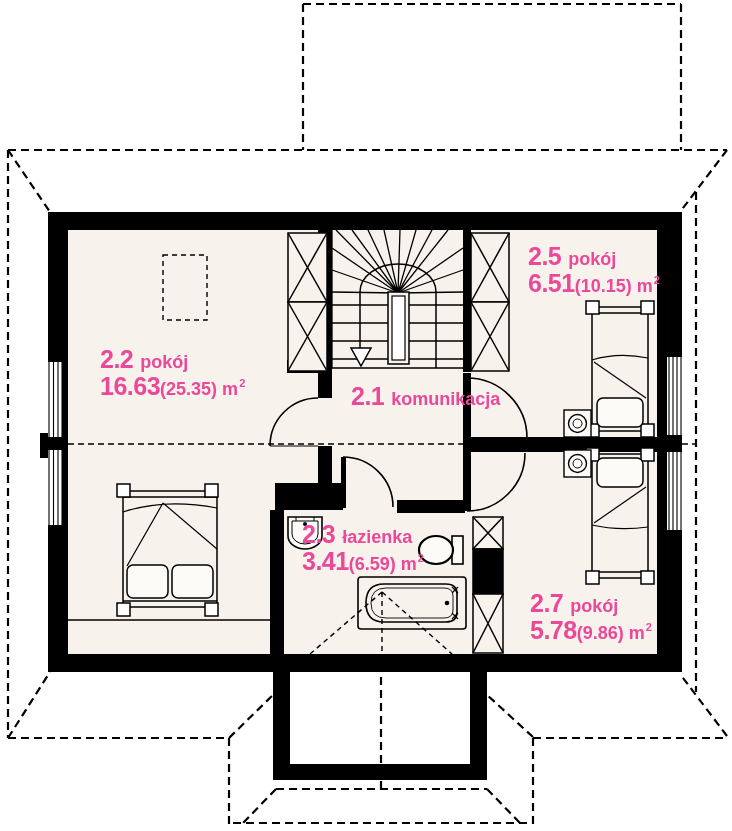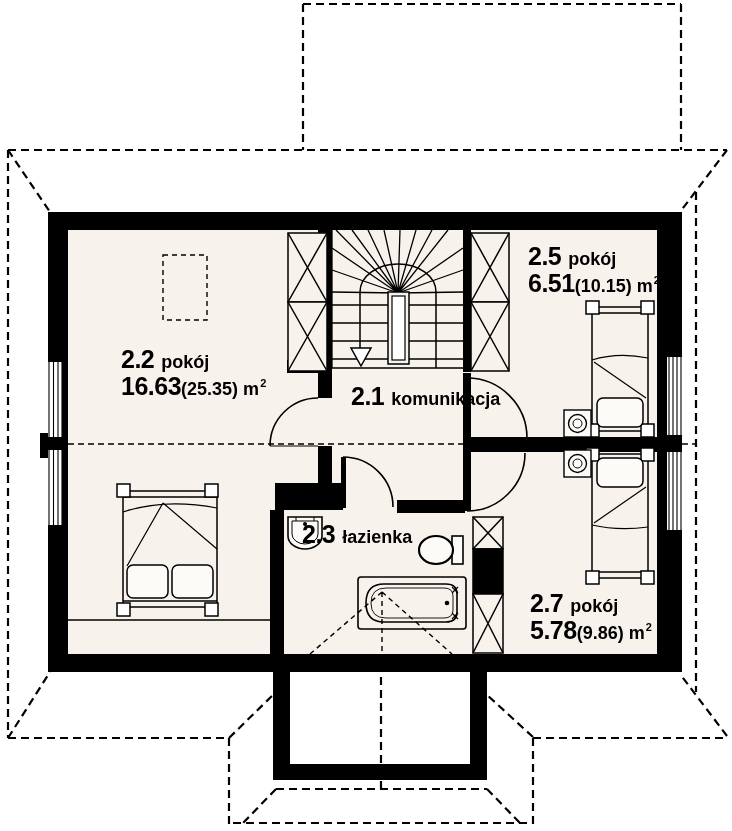--- a/index.html
+++ b/index.html
@@ -1,19 +1,19 @@
 <!DOCTYPE html>
 <html><head>
 <meta charset="utf-8">
 <style>
   html,body{margin:0;padding:0;background:#ffffff;}
   #canvas{position:relative;width:732px;height:831px;background:#ffffff;overflow:hidden;
           font-family:"Liberation Sans",sans-serif;}
   #plan-svg{position:absolute;left:0;top:0;}
-  .room-label{position:absolute;color:#000000;font-weight:bold;line-height:1.08;white-space:nowrap;}
+  .room-label{position:absolute;color:#ec4899;font-weight:bold;line-height:1.08;white-space:nowrap;}
   .room-label .big{font-size:25px;letter-spacing:-0.5px;}
   .room-label .sm{font-size:18px;}
   .room-label .gap{margin-left:7px;}
   .room-label .unit{margin-left:5px;}
   .room-label sup{font-size:11px;font-weight:bold;position:relative;top:-2px;left:1px;}
 </style>
 </head>
 <body>
 
 <div id="canvas">
@@ -189,36 +189,37 @@
 
   <g stroke="#000" fill="none">
     <path d="M270 446 A48 48 0 0 1 318 398" stroke-width="1.6"></path>
     <path d="M270 446 H318" stroke-width="1.1"></path>
     <path d="M467 378 A60 60 0 0 1 527 438" stroke-width="1.6"></path>
     <path d="M525 453 A58 58 0 0 1 467 511" stroke-width="1.6"></path>
     <path d="M343 457 A50 50 0 0 1 393 507" stroke-width="1.6"></path>
   </g>
 </svg>
 
-  <div class="room-label" style="left:121px;top:346px">
+  <div class="room-label" style="left:100px;top:346px">
     <div><span class="big">2.2</span><span class="sm gap">pokój</span></div>
     <div><span class="big">16.63</span><span class="sm">(25.35)</span><span class="sm unit">m</span><sup>2</sup></div>
   </div>
 
   <div class="room-label" style="left:351px;top:383px">
     <div><span class="big">2.1</span><span class="sm gap">komunikacja</span></div>
   </div>
 
   <div class="room-label" style="left:528px;top:243px">
     <div><span class="big">2.5</span><span class="sm gap">pokój</span></div>
     <div><span class="big">6.51</span><span class="sm">(10.15)</span><span class="sm unit">m</span><sup>2</sup></div>
   </div>
 
   <div class="room-label" style="left:302px;top:521px">
     <div><span class="big">2.3</span><span class="sm gap">łazienka</span></div>
+    <div><span class="big">3.41</span><span class="sm">(6.59)</span><span class="sm unit">m</span><sup>2</sup></div>
   </div>
 
   <div class="room-label" style="left:530px;top:590px">
     <div><span class="big">2.7</span><span class="sm gap">pokój</span></div>
     <div><span class="big">5.78</span><span class="sm">(9.86)</span><span class="sm unit">m</span><sup>2</sup></div>
   </div>
 
 </div>
 
 </body></html>

